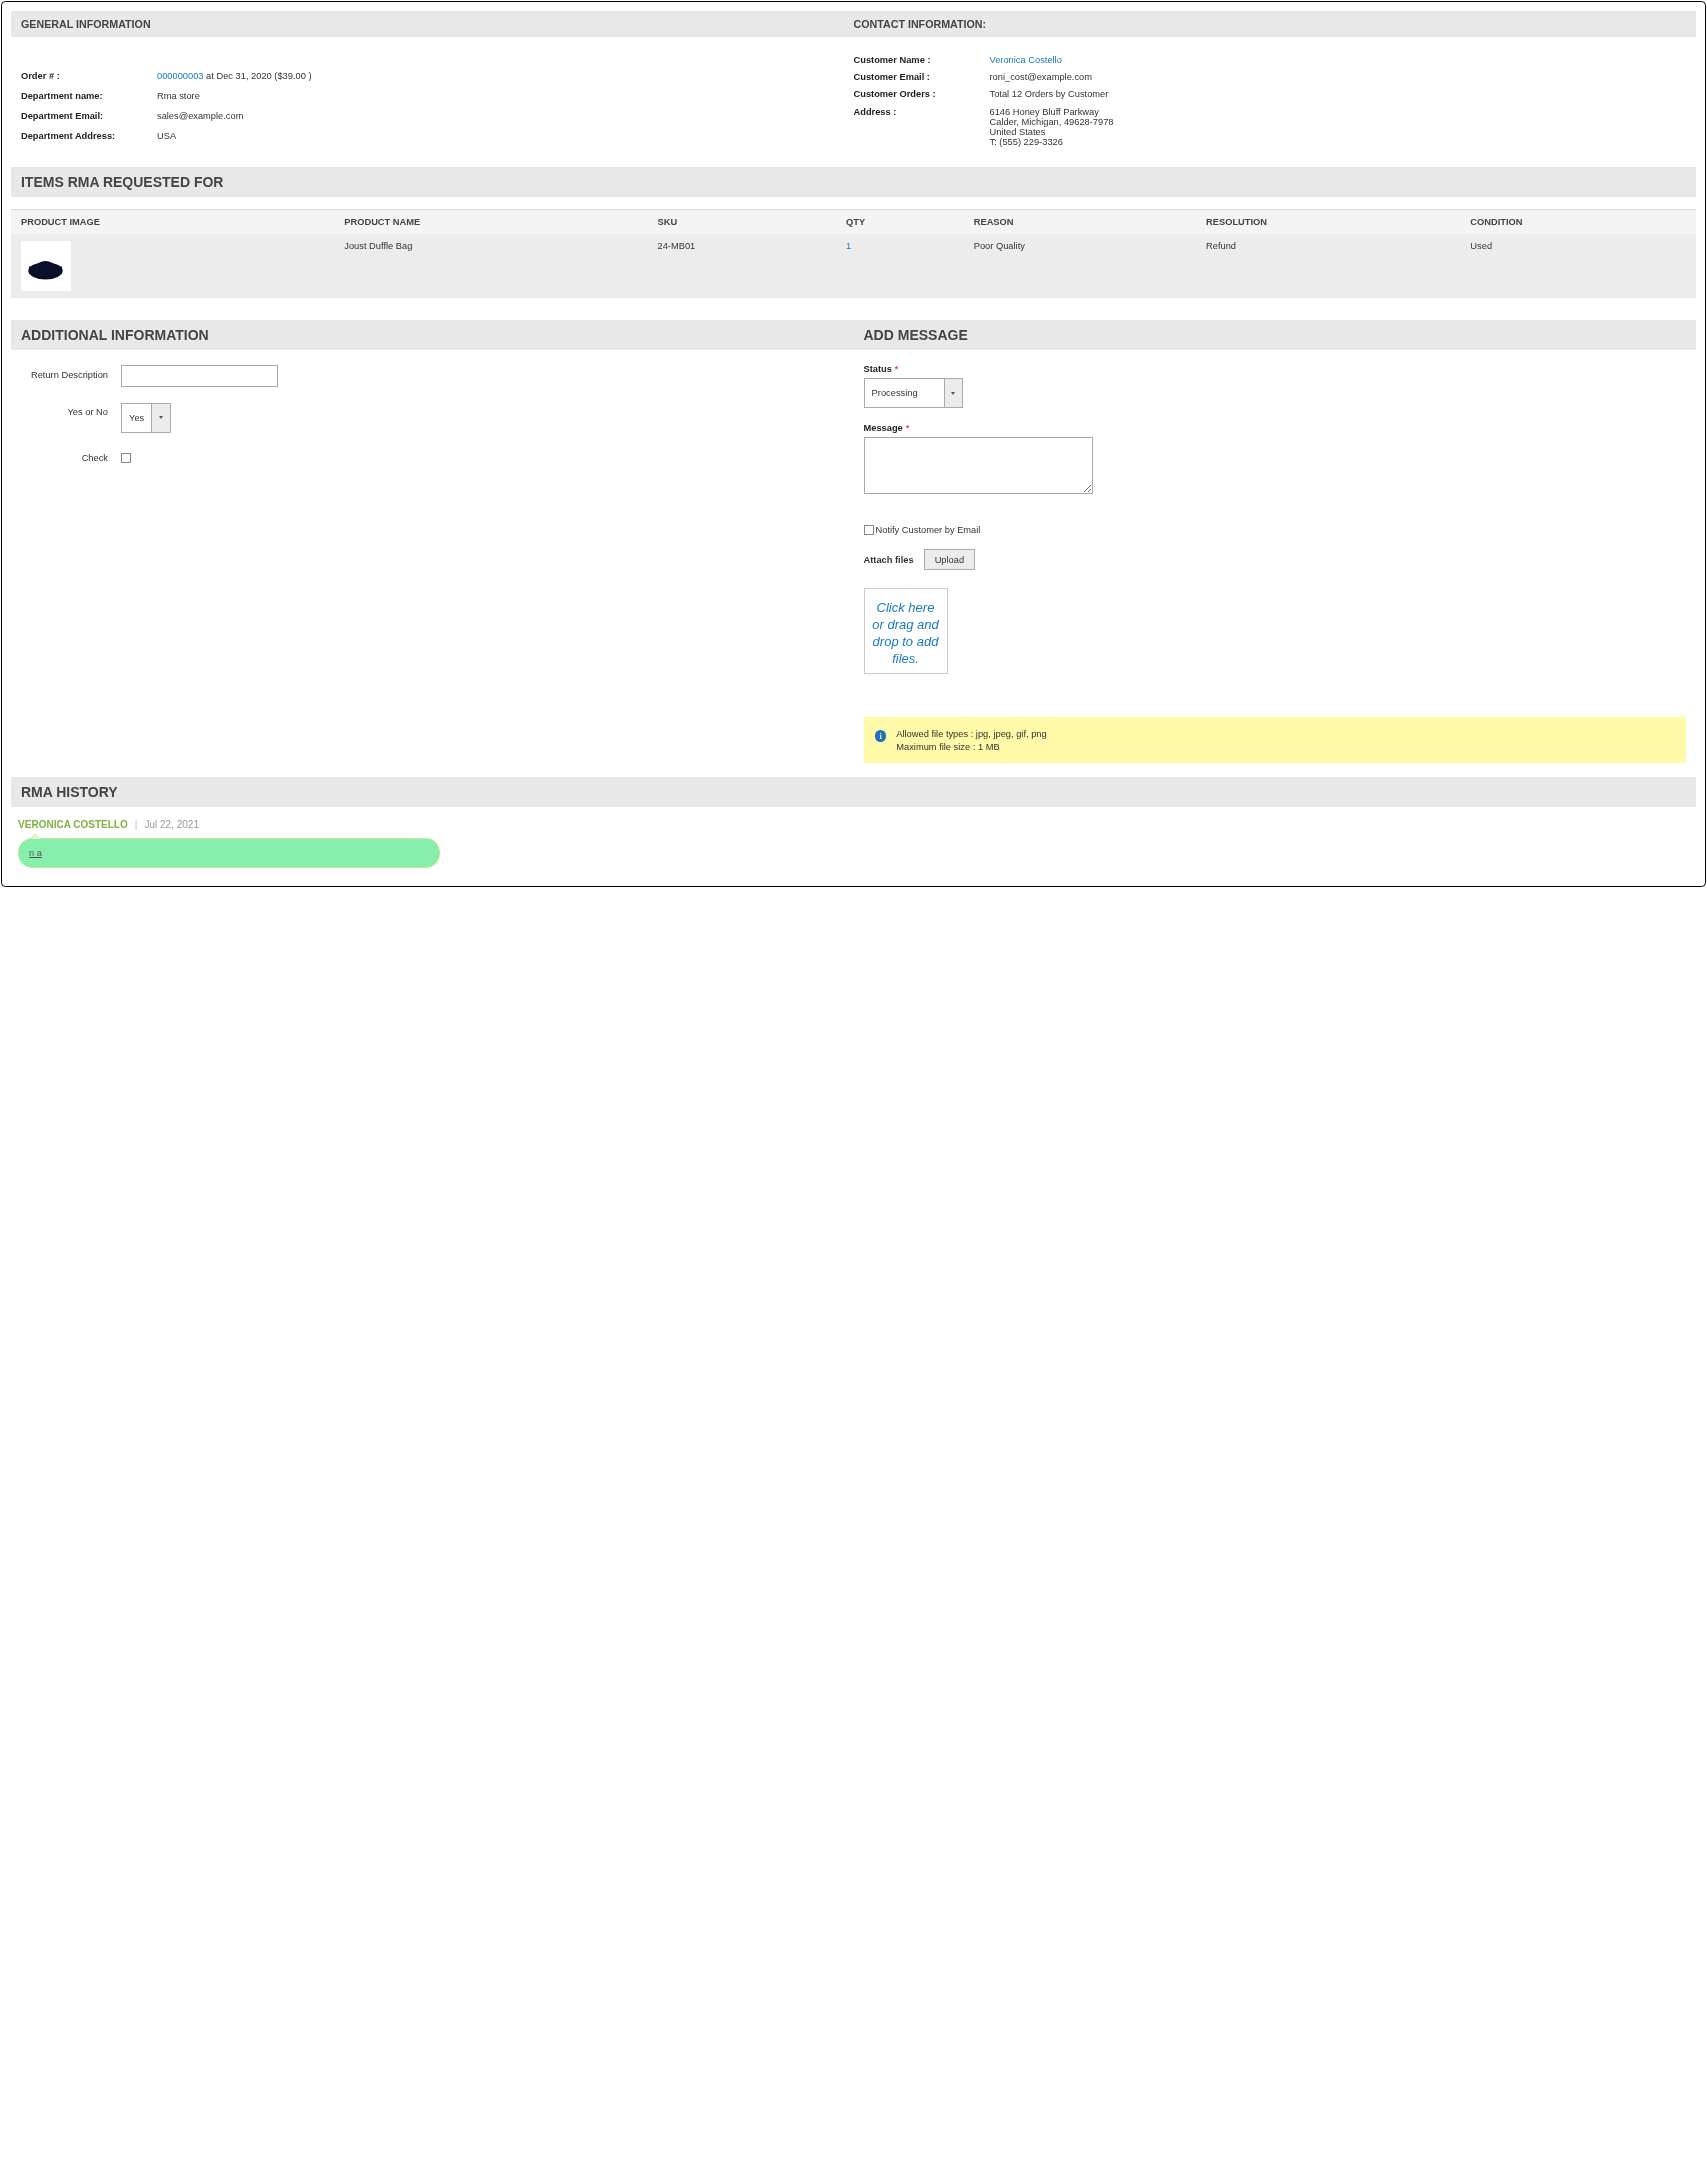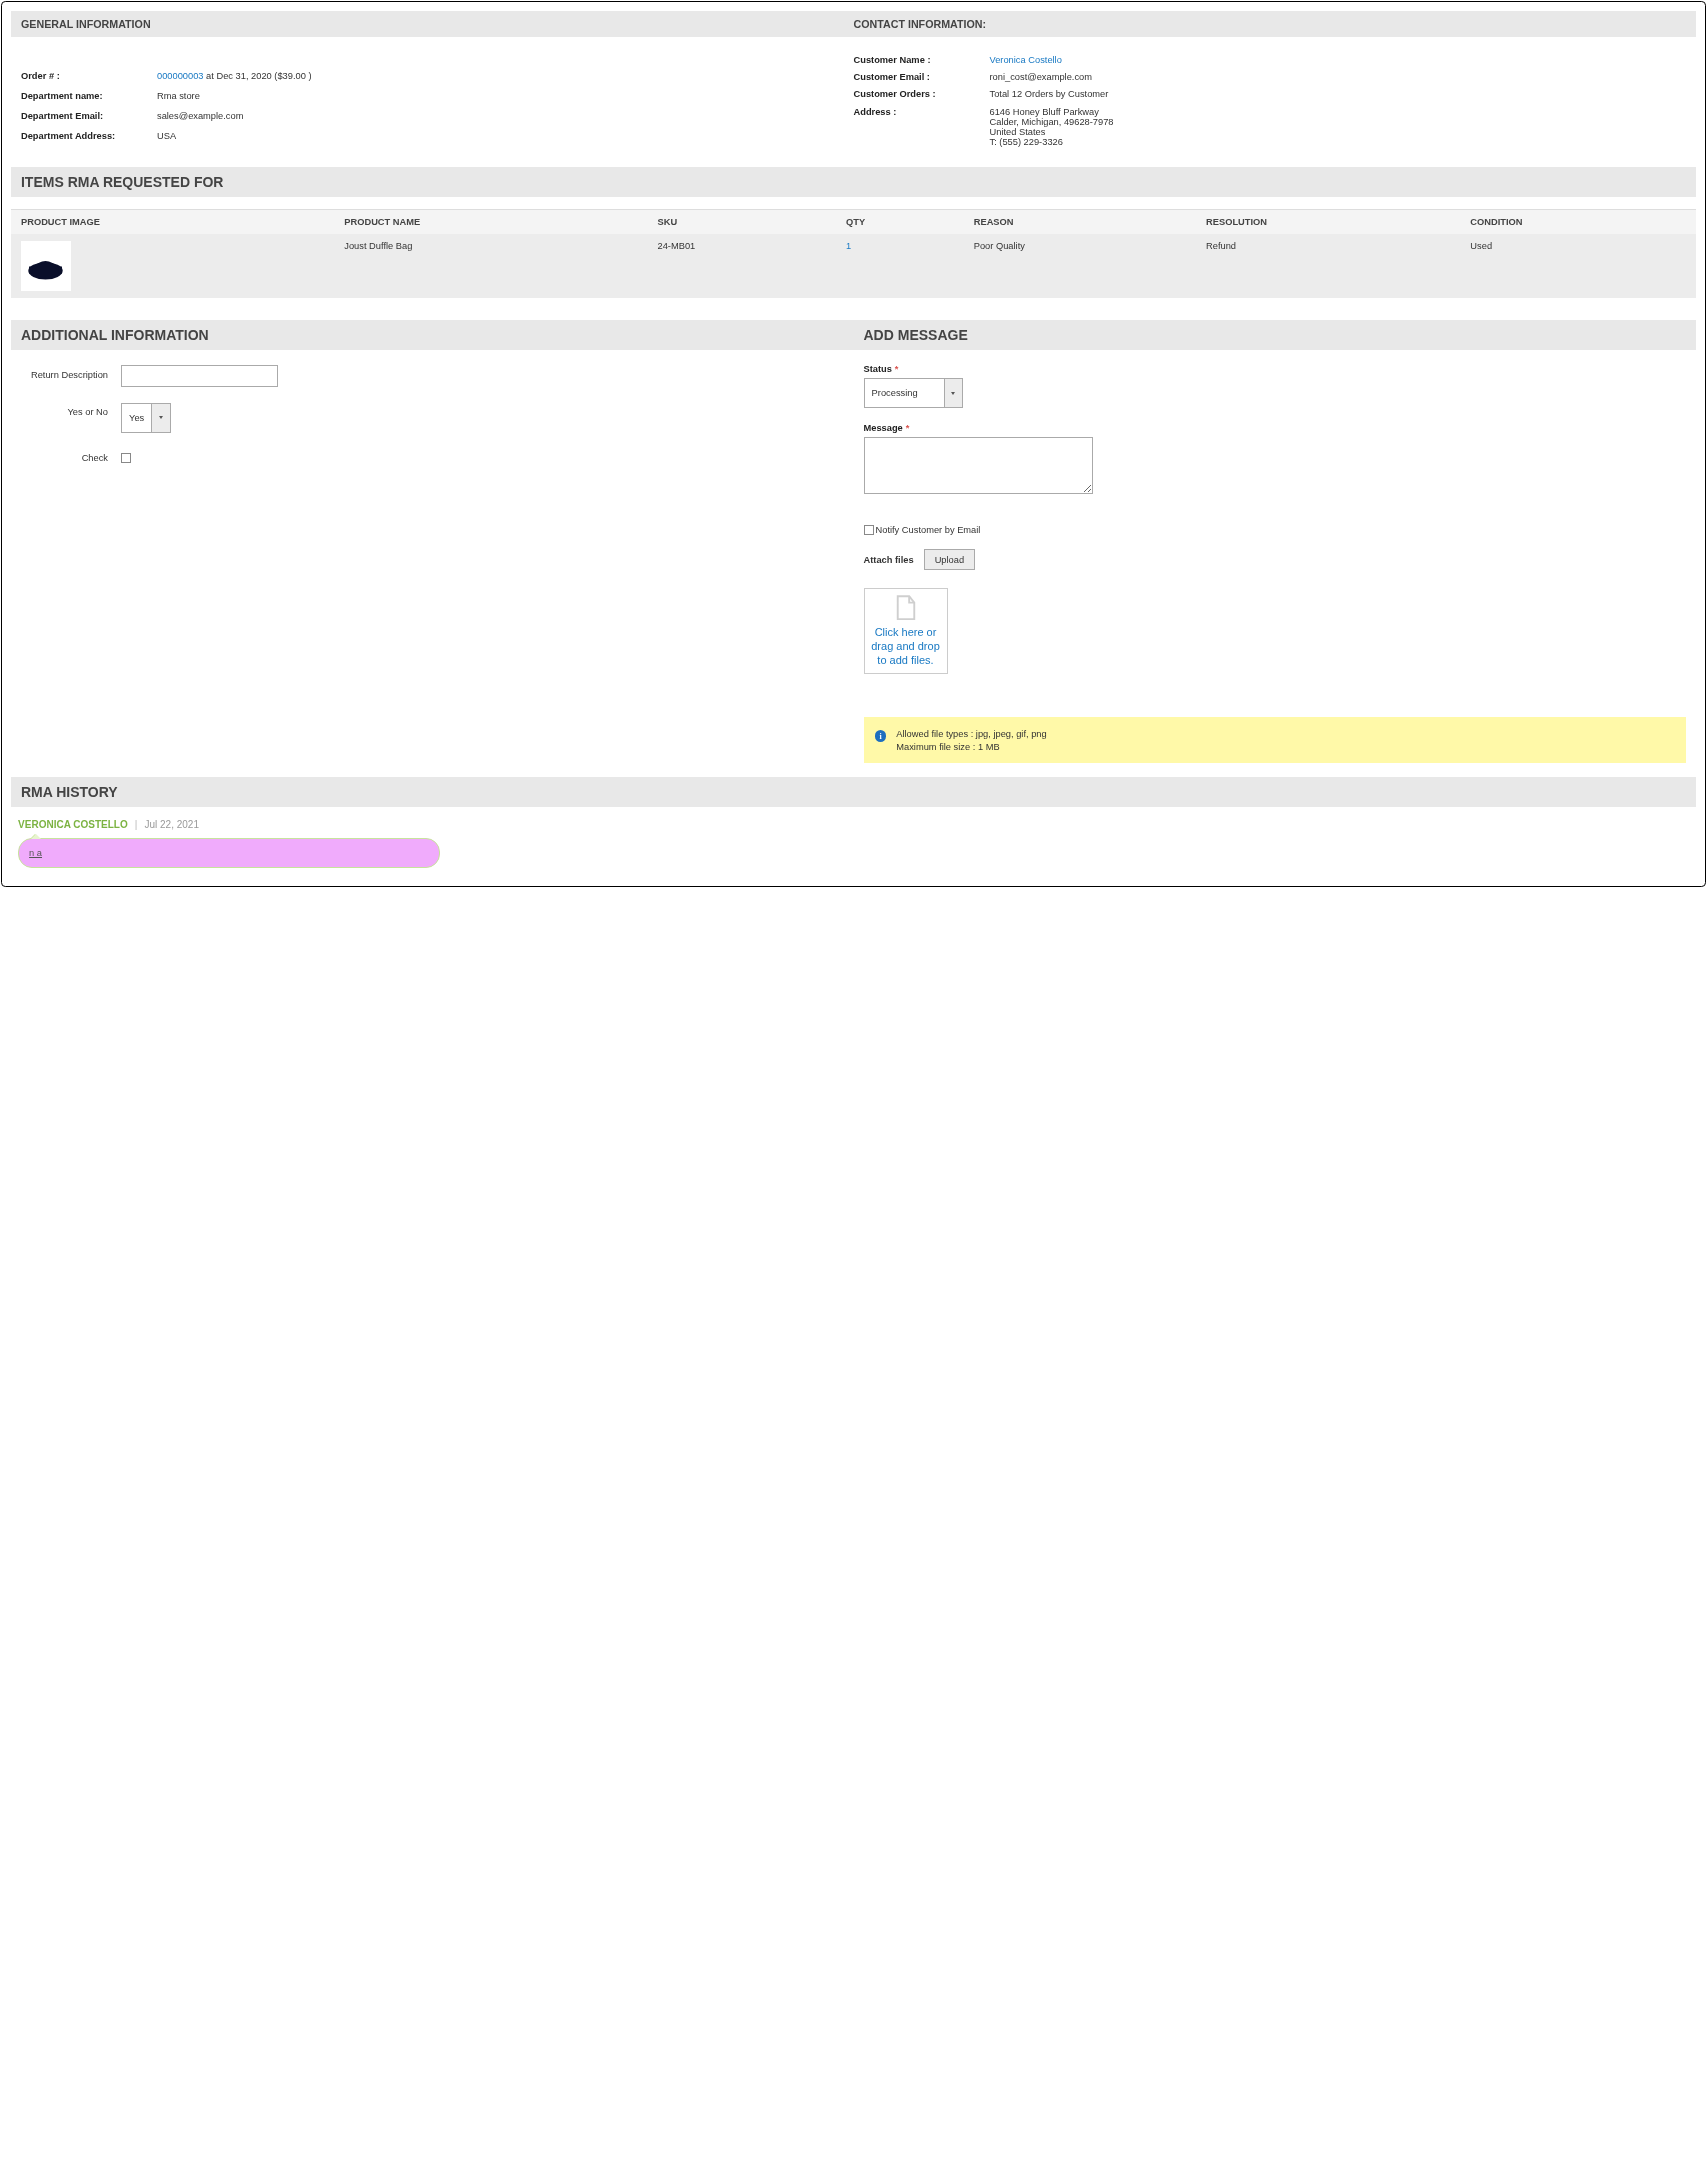--- a/index.html
+++ b/index.html
@@ -153,21 +153,21 @@
     border:0.7px solid #ccc;
     display:flex;
     flex-direction:column;
     align-items:center;
     justify-content:center;
     text-align:center;
     padding:5.7px;
     cursor:pointer;
   }
   .dropzone .file-icon { width:24px;height:29px; margin-bottom:4.3px; opacity:.4; }
-  .dropzone .dz-text { color:#1979c3; font-size:11px; line-height:1.3; }
+  .dropzone .dz-text { color:#1979c3; font-size:13px; line-height:1.3;font-style:italic; }
   .note-box {
     margin-top: 43px;
     background:#fff9a8;
     padding: 10px 11.4px;
     display:flex;
     gap:10px;
     align-items:flex-start;
   }
   .info-icon {
     width:11.4px;height:11.4px;border-radius:50%;background:#1e6fbf;color:#fff;display:inline-flex;align-items:center;justify-content:center;font-weight:700;font-size:7.9px;font-family:Georgia,serif;
@@ -178,21 +178,21 @@
 
   .history-row {
     padding: 11.4px 7.1px 2.9px 7.1px;
     font-size: 10px;
   }
   .history-row .author { color:#7cb342; font-weight:700; text-transform:uppercase; }
   .history-row .sep { color:#bbb; padding:0 4.3px; }
   .history-row .date { color:#999; }
   .bubble {
     margin: 5.7px 7.1px 10px 7.1px;
-    background:#f0abfc;
+    background:#86efac;
     border:0.7px solid #c7e49b;
     border-radius:14px;
     padding: 8.6px 10px;
     position:relative;
     max-width: 422px;
     color:#555;
     text-decoration:underline;
   }
   .bubble::before {
     content:"";

